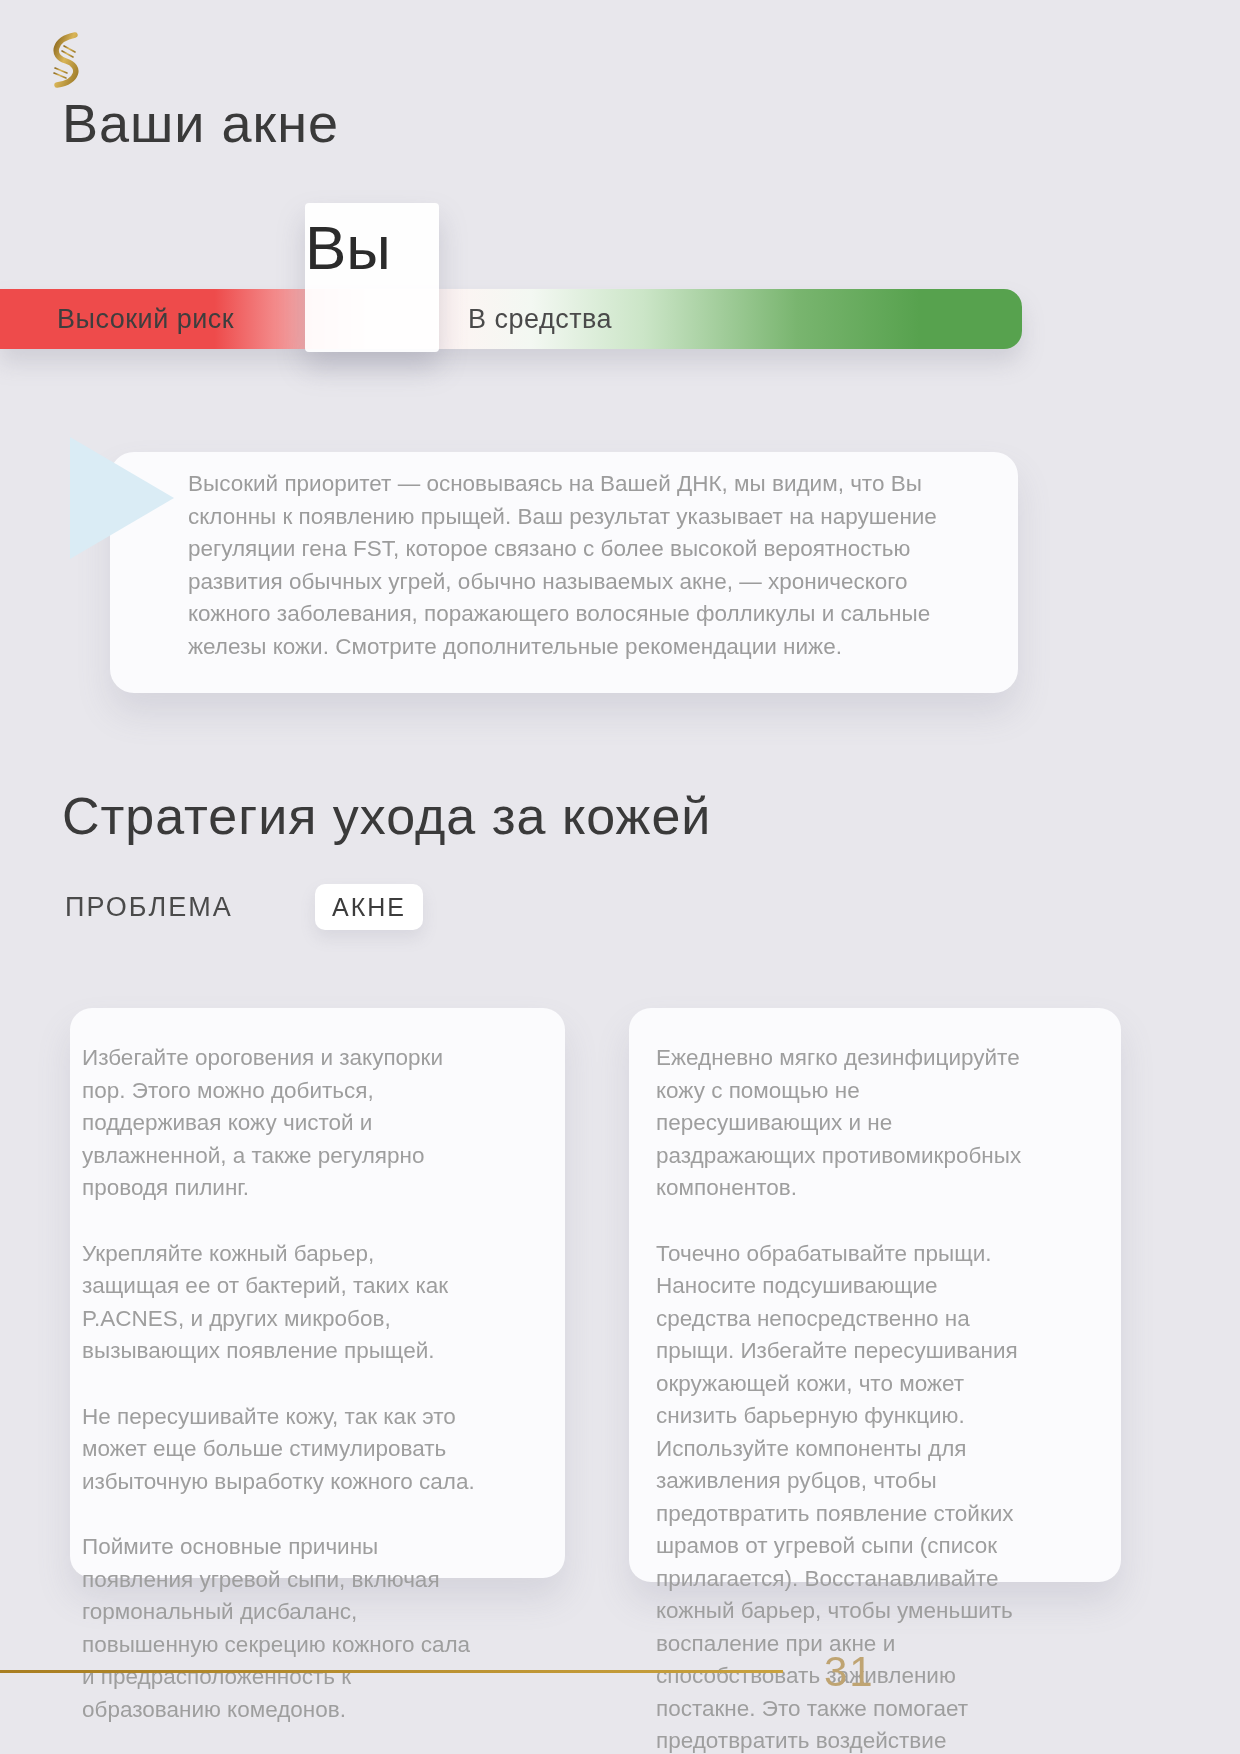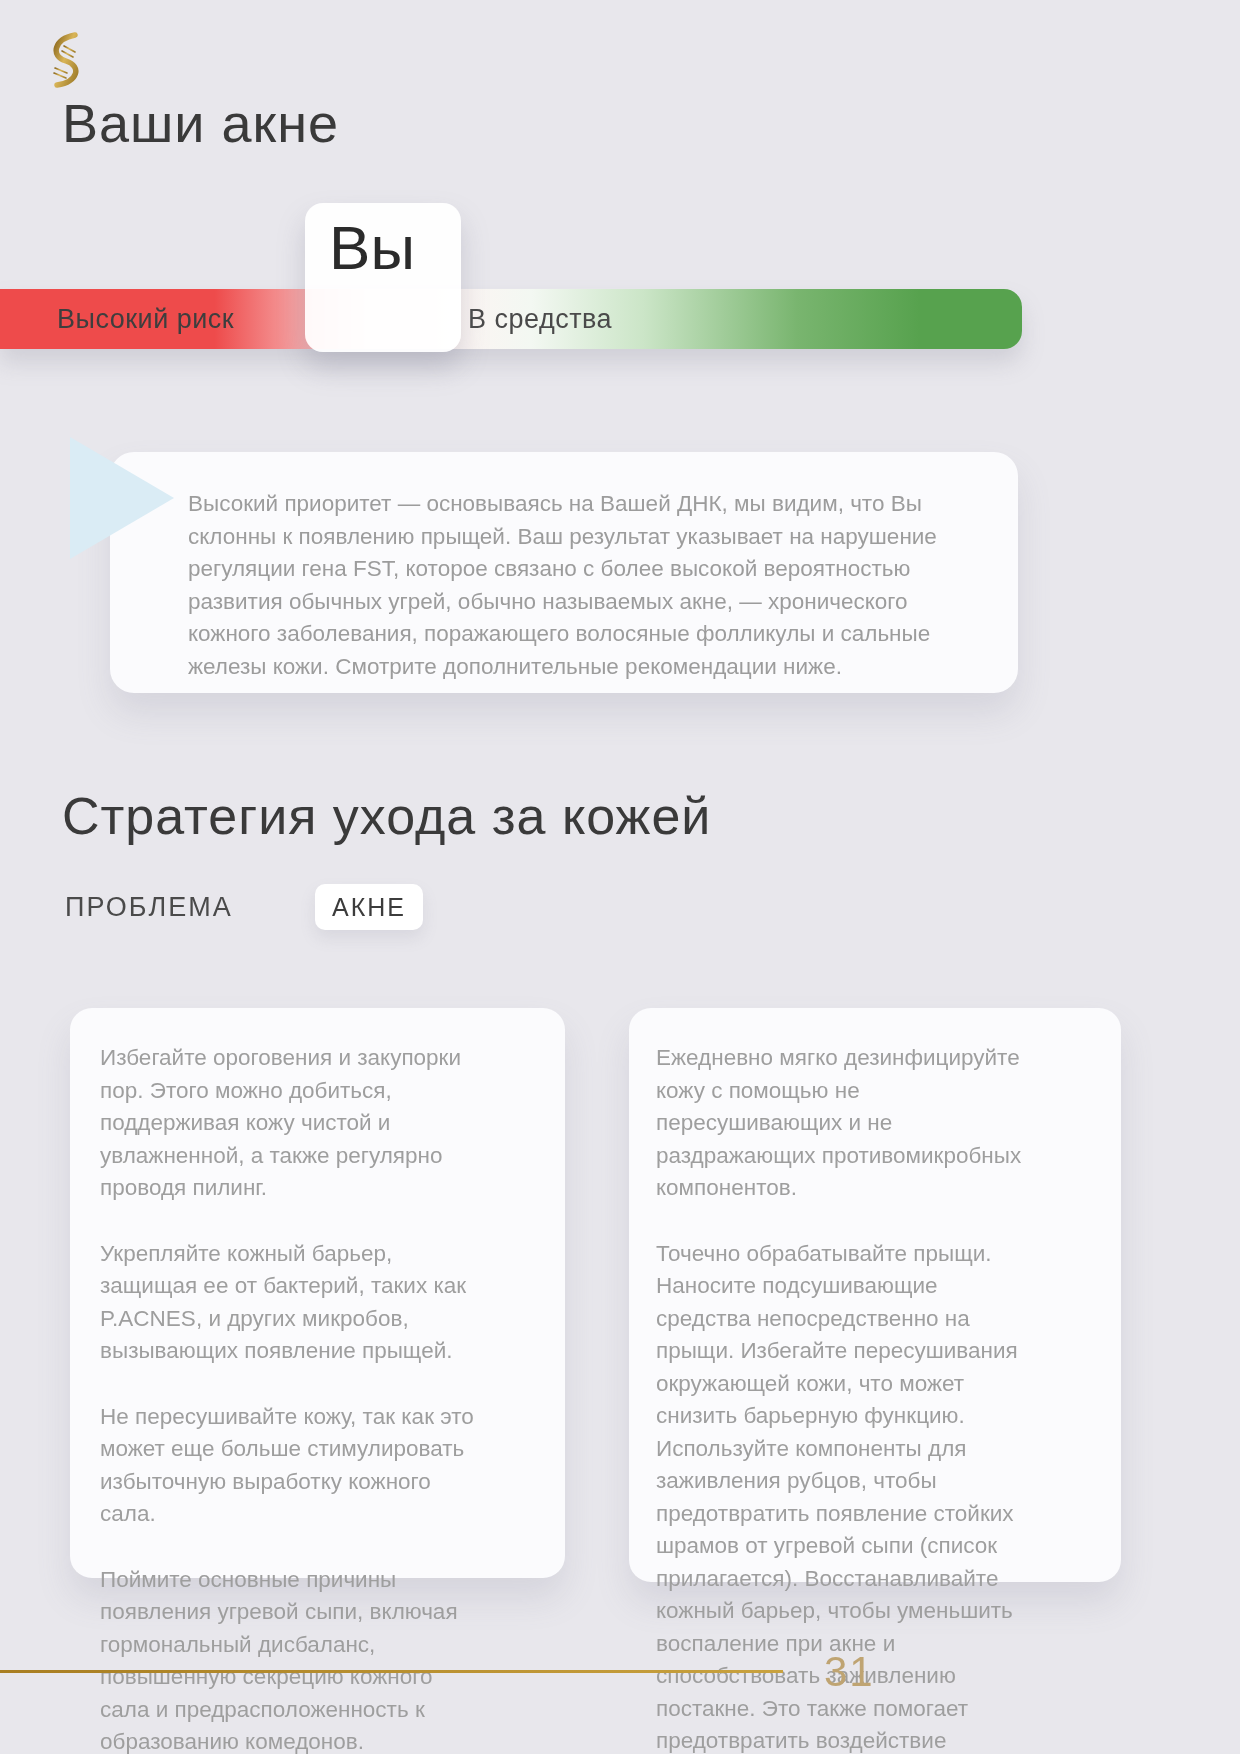--- a/index.html
+++ b/index.html
@@ -27,39 +27,39 @@
     text-decoration:underline;
   }
   .risk-label{
     position:absolute;top:0;height:60px;display:flex;align-items:center;
     font-size:27px;font-weight:300;color:#3e3e3e;letter-spacing:.5px;
   }
   .risk-label.high{left:57px;}
   .risk-label.mid{left:468px;color:#4a4a4a;}
   .risk-label.low{left:810px;color:#35502f;}
   .you-marker{
-    position:absolute;left:305px;top:203px;width:156px;height:149px;
+    position:absolute;left:305px;top:203px;width:134px;height:149px;
     background:rgba(255,255,255,.93);
-    border-radius:18px;
+    border-radius:4px;
     box-shadow:0 16px 28px rgba(120,120,140,.28);
     z-index:3;
-    display:flex;justify-content:center;
+    display:flex;justify-content:flex-start;
   }
   .you-marker .you-text{
     font-size:62px;font-weight:100;color:#2b2b2b;
     margin:14px 22px 0 0;line-height:1;
   }
   
   .triangle{position:absolute;left:70px;top:437px;z-index:2;}
   .priority-card{
     position:absolute;left:110px;top:452px;width:908px;height:241px;
     background:#fbfbfd;border-radius:24px;
     box-shadow:0 20px 34px rgba(120,120,140,.16);
     box-sizing:border-box;
-    padding:36px 78px 0 78px;
+    padding:16px 78px 0 78px;
     z-index:1;
   }
   .priority-card p{
     margin:0;font-size:22.5px;line-height:32.5px;color:#9c9c9c;font-weight:400;
   }
   
   .section-title{
     position:absolute;left:62px;top:786px;
     font-size:52px;font-weight:100;letter-spacing:1px;color:#3a3a3a;
   }
@@ -79,21 +79,21 @@
     font-size:28px;font-weight:300;letter-spacing:1.5px;color:#4f4f4f;
   }
   .col-header.prevention{left:65px;}
   .col-header.recovery{left:622px;}
   .text-card{
     position:absolute;top:1008px;
     background:#fbfbfd;border-radius:22px;
     box-shadow:0 20px 34px rgba(120,120,140,.16);
     box-sizing:border-box;
   }
-  .text-card.left{left:70px;width:495px;height:570px;padding:34px 88px 0 30px;}
+  .text-card.left{left:70px;width:495px;height:570px;padding:34px 88px 0 12px;}
   .text-card.right{left:629px;width:492px;height:574px;padding:34px 96px 0 27px;}
   .text-card p{
     margin:0 0 33px 0;font-size:22.5px;line-height:32.5px;color:#9e9e9e;font-weight:400;
   }
   
   .footer-line{
     position:absolute;left:0;top:1670px;width:783px;height:3px;
     background:linear-gradient(to right,#a87e22,#c9a23f);
   }
   .page-number{

